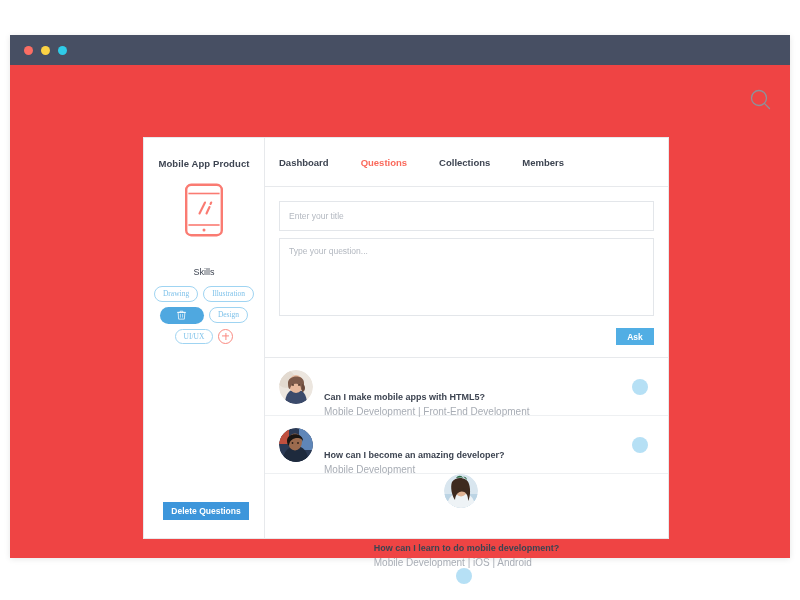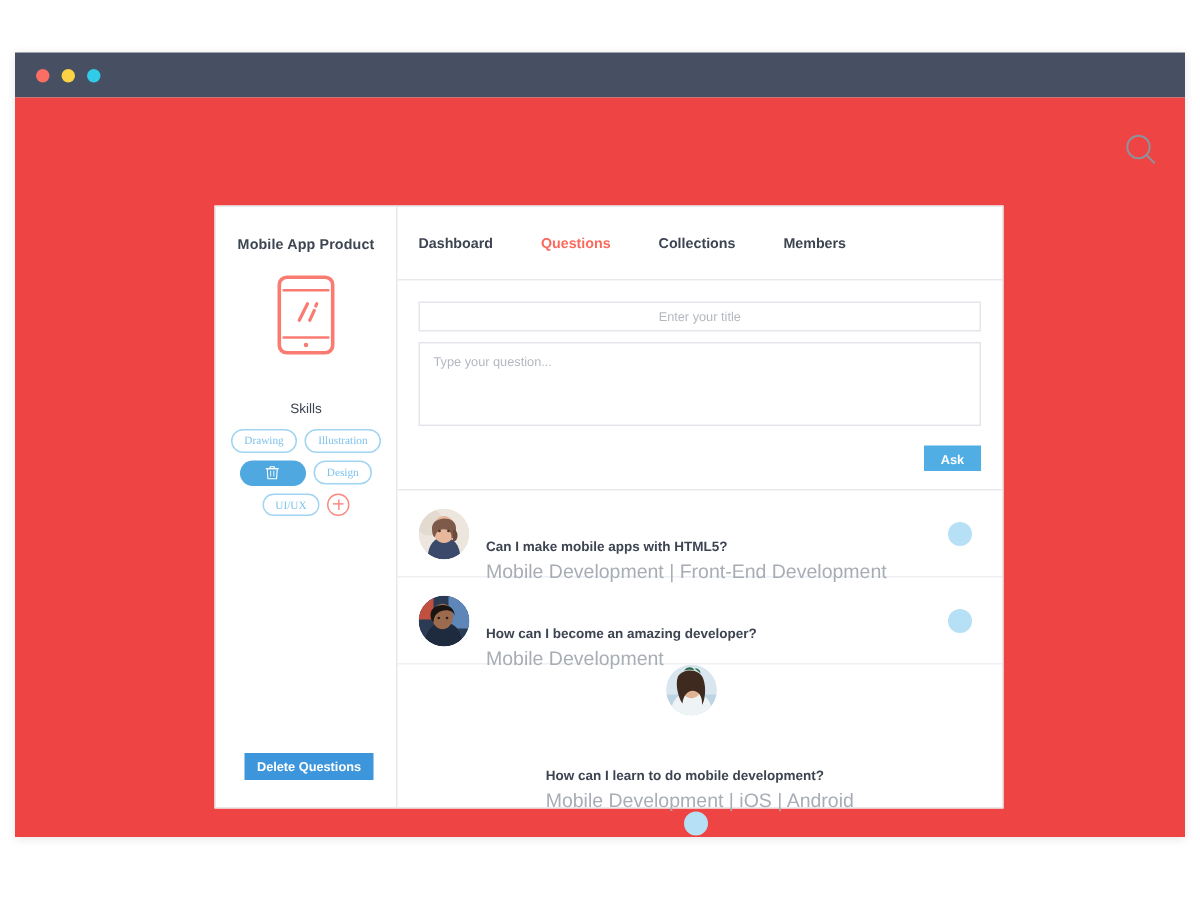--- a/index.html
+++ b/index.html
@@ -214,23 +214,23 @@
     box-sizing: border-box;
     border: 1px solid #e3e6ea;
     font-size: 8.5px;
     color: #3d4451;
     font-family: "Liberation Sans", sans-serif;
     padding: 7px 9px;
     outline: none;
     background: #fff;
   }
   .field::placeholder { color: #b3b8c0; }
-  .field-title { height: 20px; text-align: center; }
+  .field-title { height: 30px; }
   .field-body {
-    height: 56px;
+    height: 78px;
     margin-top: 7px;
     resize: none;
     line-height: 1.4;
   }
   .ask-row {
     display: flex;
     justify-content: flex-end;
     margin-top: 8px;
   }
   .ask-btn {
@@ -267,21 +267,21 @@
   }
   .q-text { flex: 1; min-width: 0; }
   .q-title {
     font-size: 9px;
     color: #3d4451;
     font-weight: bold;
     margin-bottom: 4px;
     margin-top: 35px;
   }
   .q-meta {
-    font-size: 13px;
+    font-size: 10px;
     color: #a8adb5;
   }
   .q-dot {
     width: 16px;
     height: 16px;
     border-radius: 50%;
     background: #b6e0f5;
     flex: 0 0 16px;
     margin-right: 6px;
   }

